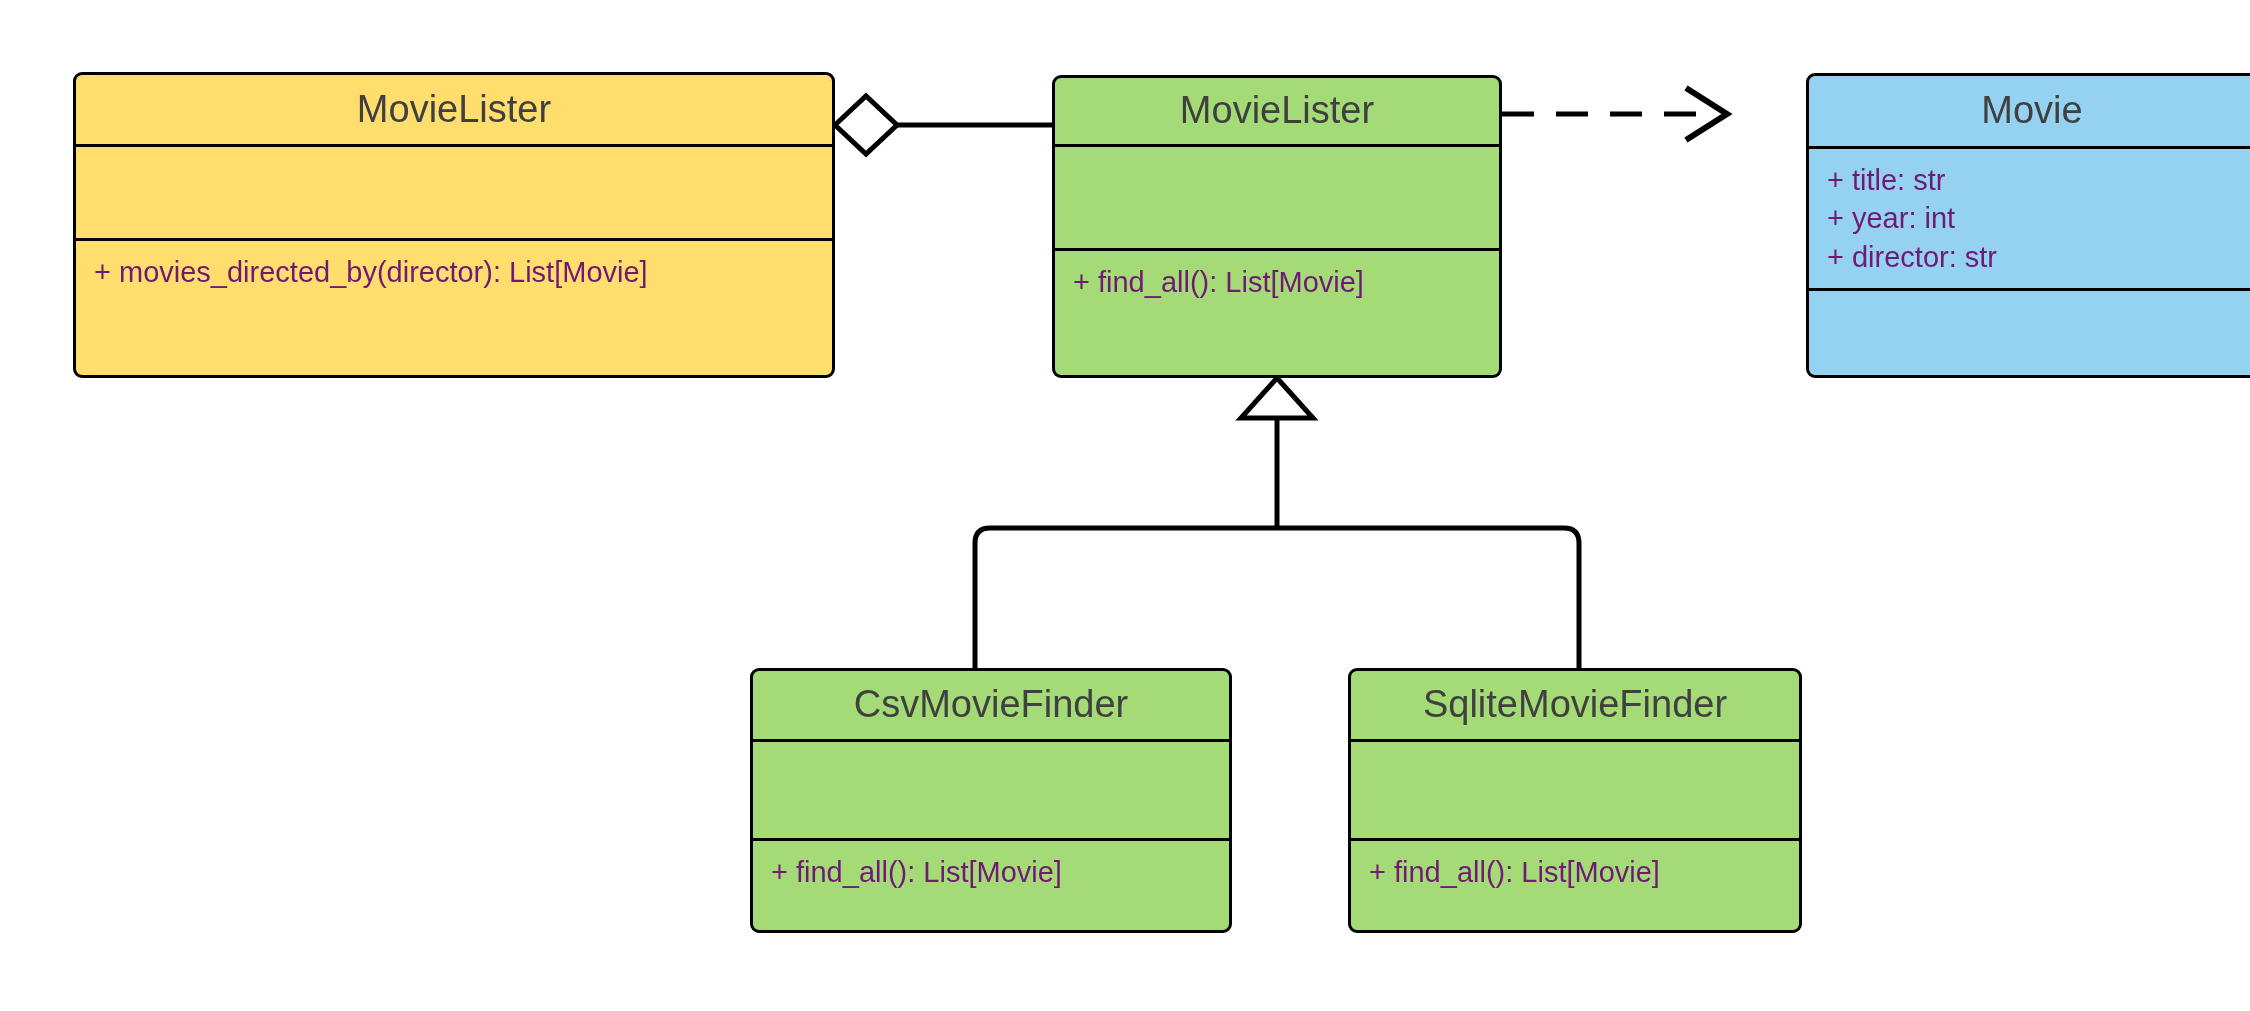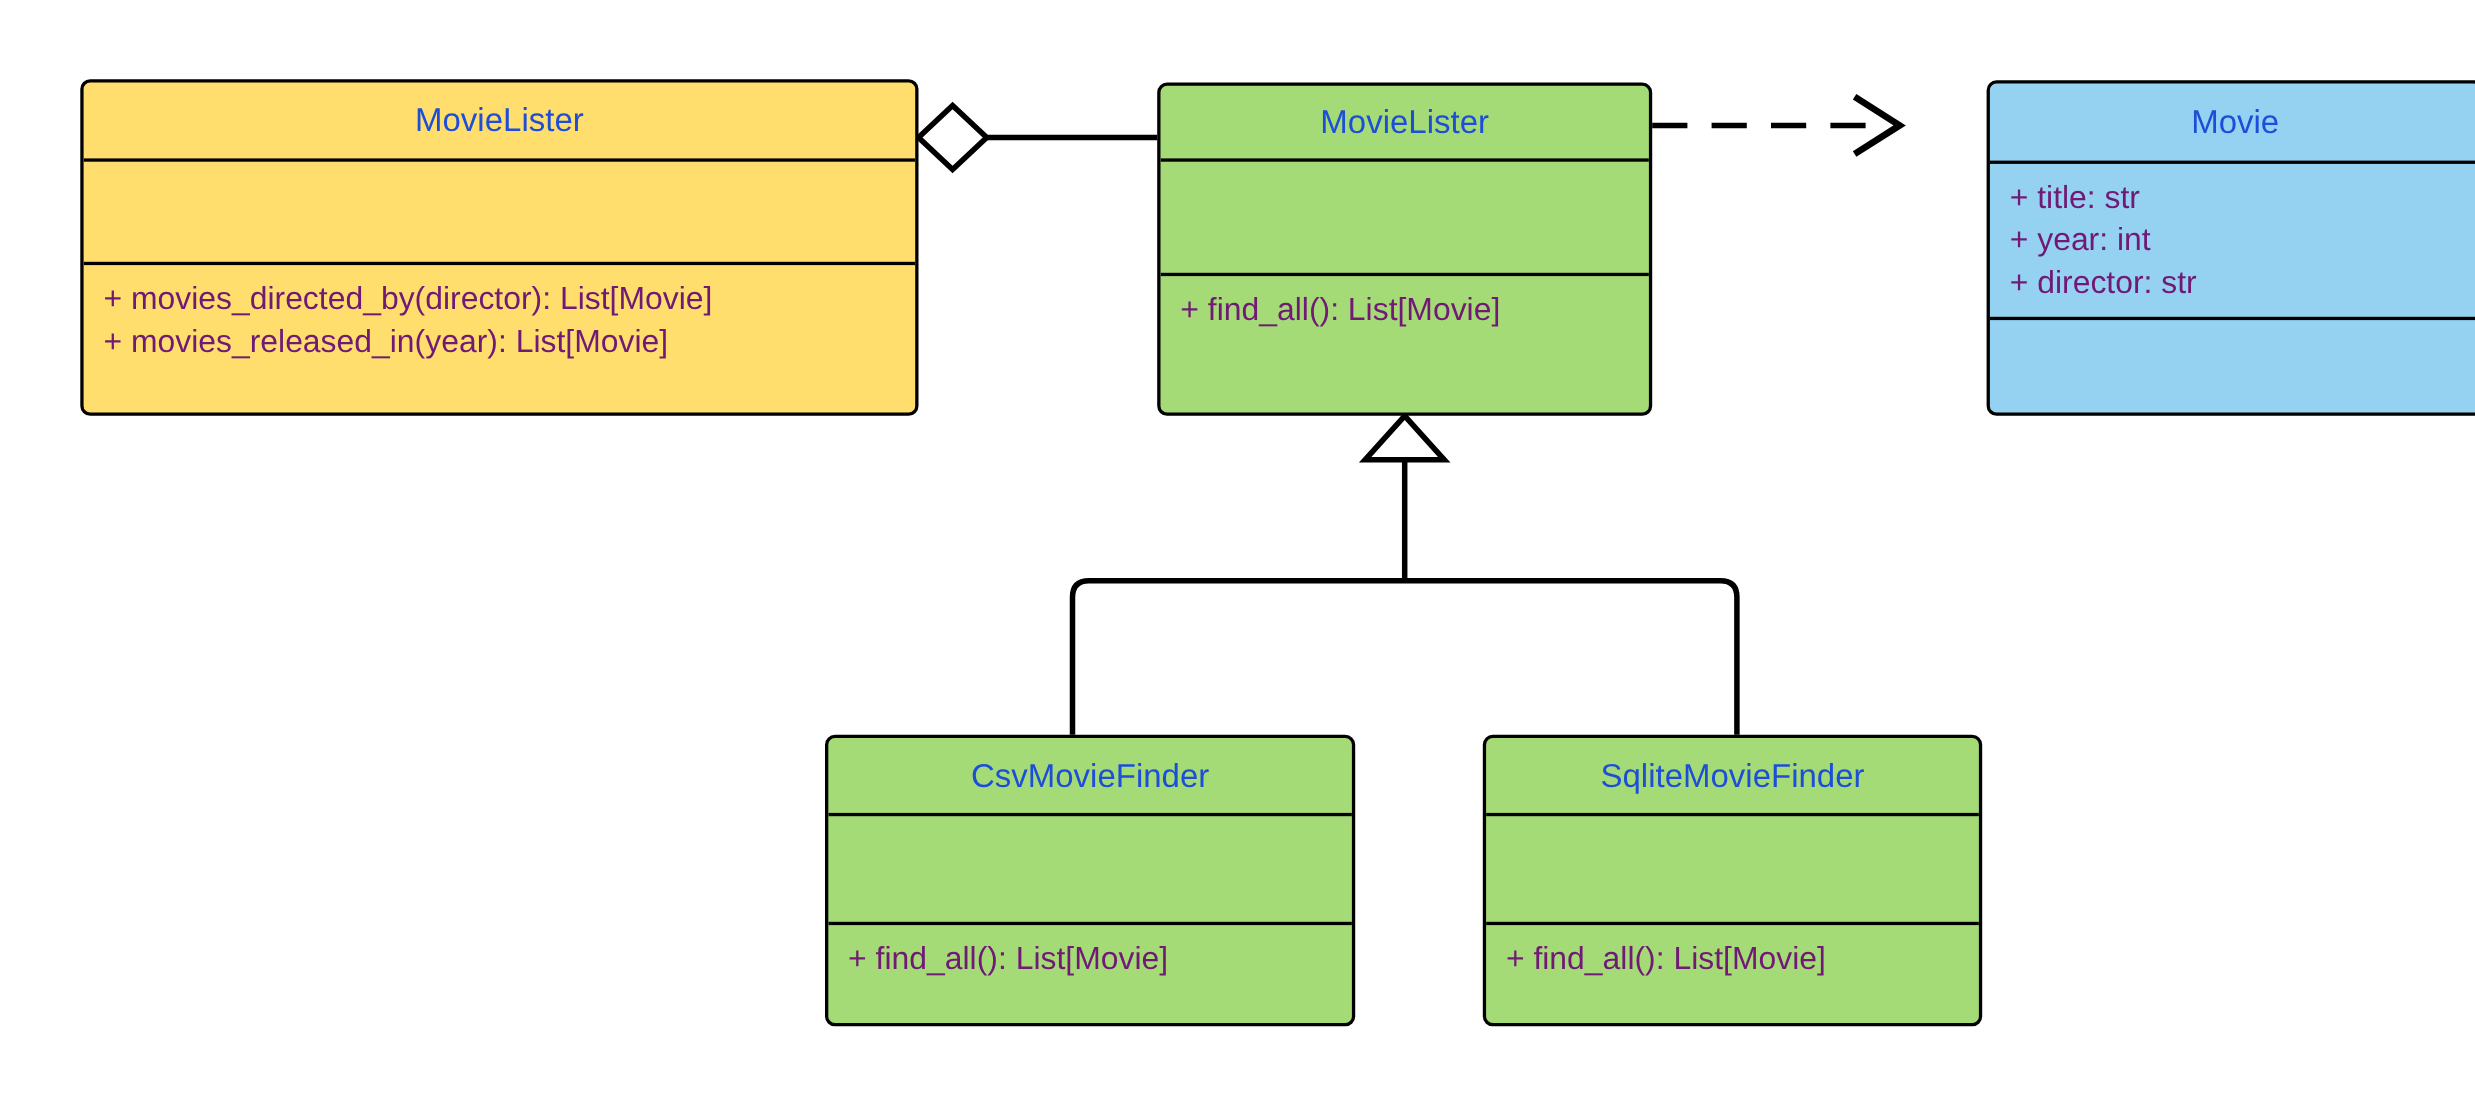--- a/index.html
+++ b/index.html
@@ -41,22 +41,22 @@
     display: flex;
     flex-direction: column;
     overflow: hidden;
   }
   .uml-name-compartment {
     box-sizing: border-box;
     display: flex;
     align-items: center;
     justify-content: center;
     text-align: center;
-    font-size: 30px;
-    color: #1d4ed8;
+    font-size: 38px;
+    color: #404040;
     line-height: 1.1;
     border-bottom: 3px solid #000000;
   }
   .uml-attr-compartment,
   .uml-op-compartment {
     box-sizing: border-box;
     padding: 12px 18px 0 18px;
     font-size: 29px;
     color: #701a75;
     line-height: 1.32;
@@ -142,21 +142,20 @@
 
       <polygon points="1277,378 1313,418 1241,418" fill="#ffffff" stroke="#000000" stroke-width="5" stroke-linejoin="miter"></polygon>
     </g>
   </svg>
 
   <div class="uml-class fill-yellow" id="class-movielister">
     <div class="uml-name-compartment">MovieLister</div>
     <div class="uml-attr-compartment uml-empty"></div>
     <div class="uml-op-compartment">
       <div class="uml-member">+ movies_directed_by(director): List[Movie]</div>
-      <div class="uml-member">+ movies_released_in(year): List[Movie]</div>
     </div>
   </div>
 
   <div class="uml-class fill-green" id="class-moviefinder">
     <div class="uml-name-compartment">MovieLister</div>
     <div class="uml-attr-compartment uml-empty"></div>
     <div class="uml-op-compartment">
       <div class="uml-member">+ find_all(): List[Movie]</div>
     </div>
   </div>

